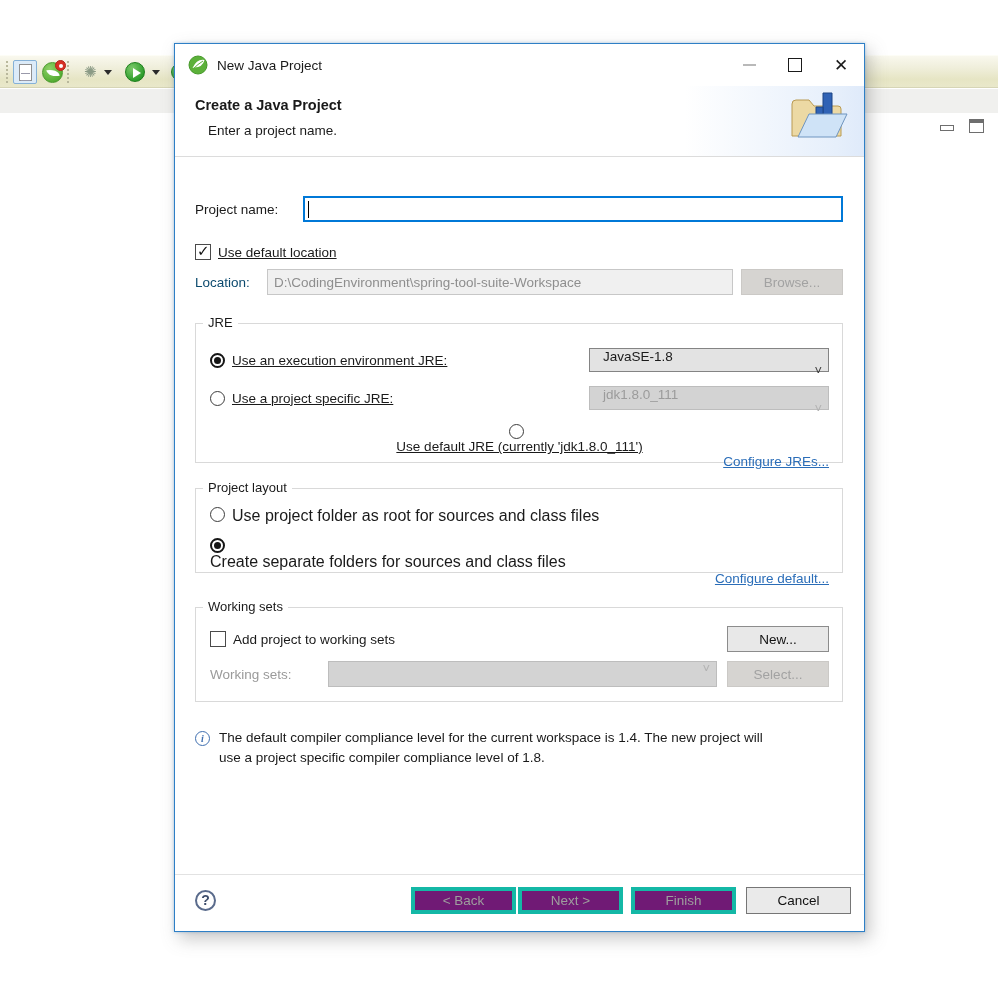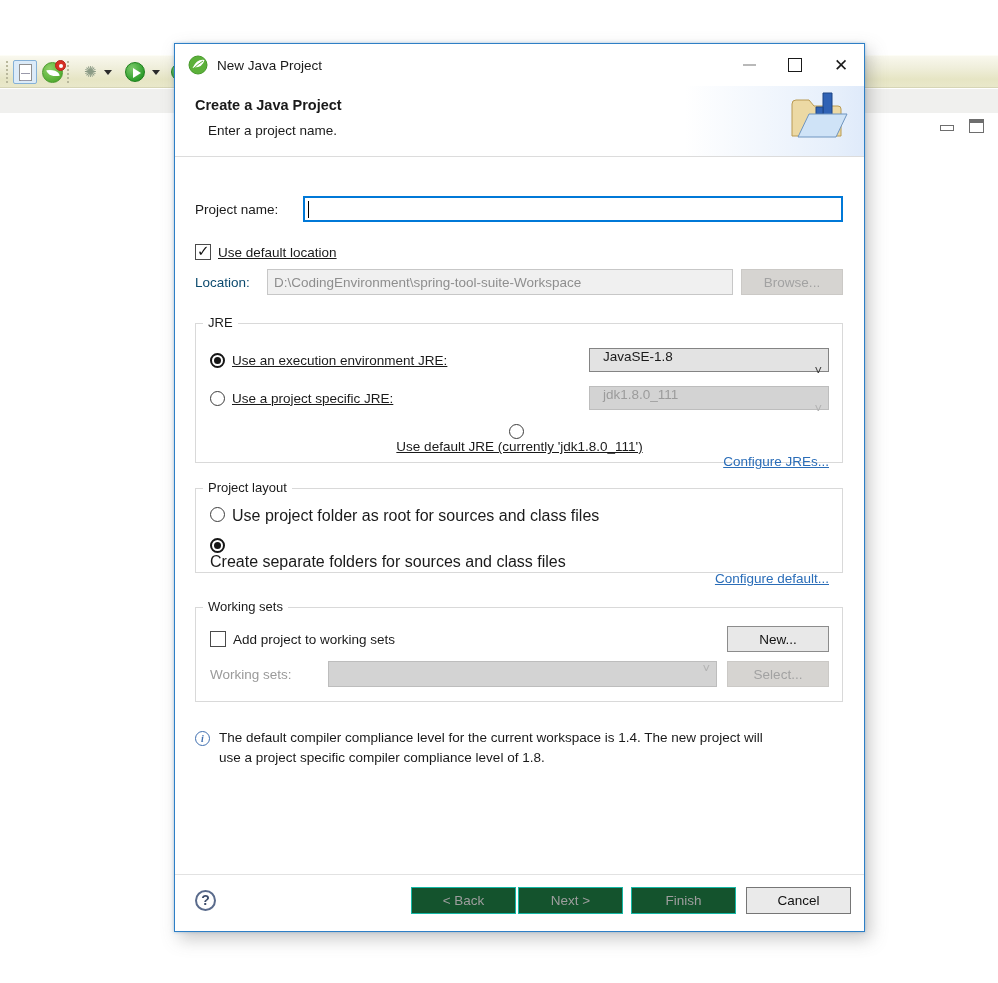--- a/index.html
+++ b/index.html
@@ -125,21 +125,21 @@
   .info-icon { width:15px; height:15px; border:1px solid #3f6fb0; border-radius:50%; color:#3f6fb0;
     font-size:10px; font-family:"Liberation Serif",serif; font-style:italic; font-weight:bold;
     display:flex; align-items:center; justify-content:center; flex:none; margin:3px 9px 0 0; }
   .info-text { font-size:13.5px; line-height:20px; max-width:565px; }
 
   .footer { position:absolute; left:0; right:0; bottom:0; height:57px; border-top:1px solid #e2e2e2;
     display:flex; align-items:center; padding:0 13px 6px 20px; background:#fff; }
   .help-icon { width:21px; height:21px; border:2px solid #5a6b8c; border-radius:50%; color:#3d4d6b;
     font-size:14px; font-weight:bold; display:flex; align-items:center; justify-content:center; }
   .footer .btn { height:27px; width:105px; }
-  .btn-disabled { background:#14532d; border:1px solid #14b8a6; color:#9e9e9e; }
+  .btn-disabled { background:#701a75; border:4px solid #14b8a6; color:#9e9e9e; }
   .b-back { margin-left:auto; }
   .b-next { margin-left:2px; }
   .b-finish { margin-left:8px; }
   .b-cancel { margin-left:10px; background:#eaeaea; border:1px solid #767676; }
 </style>
 </head>
 <body>
 
 <div class="stage">
 

